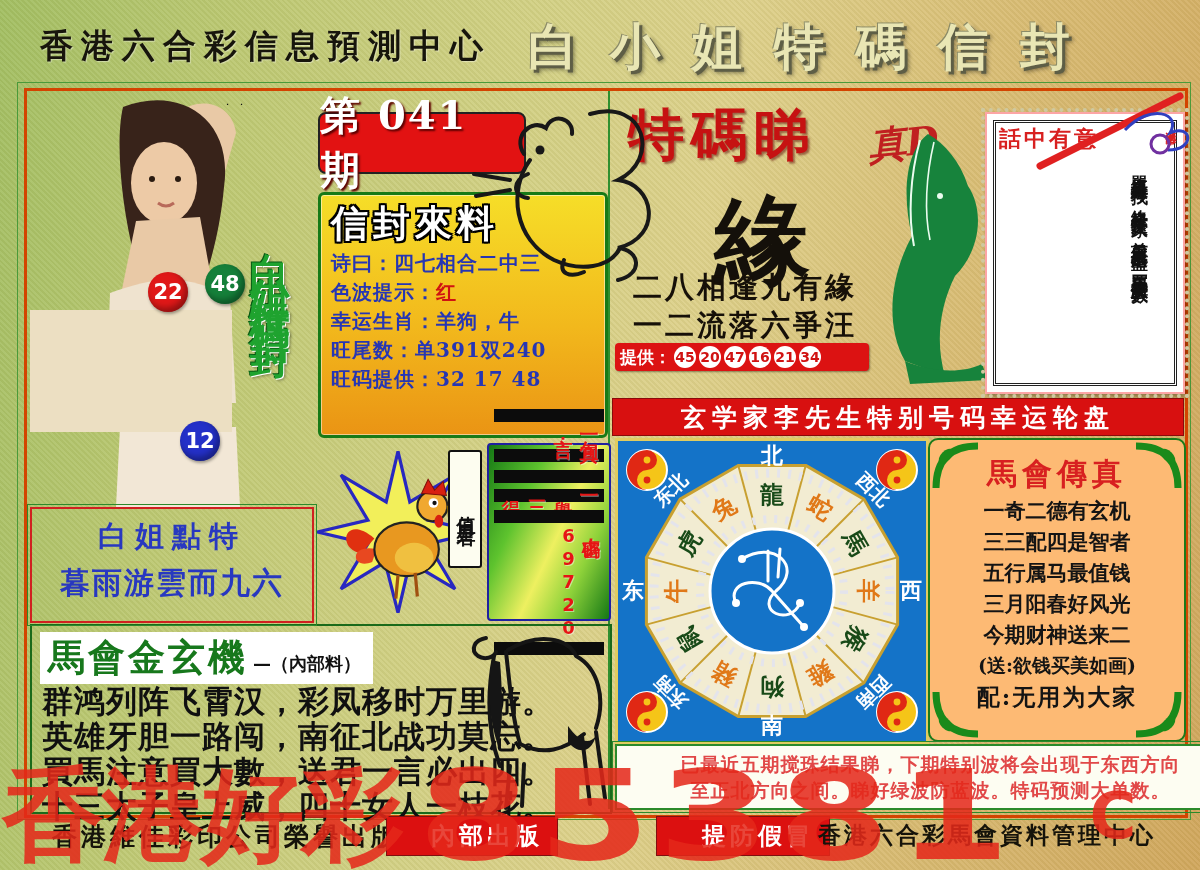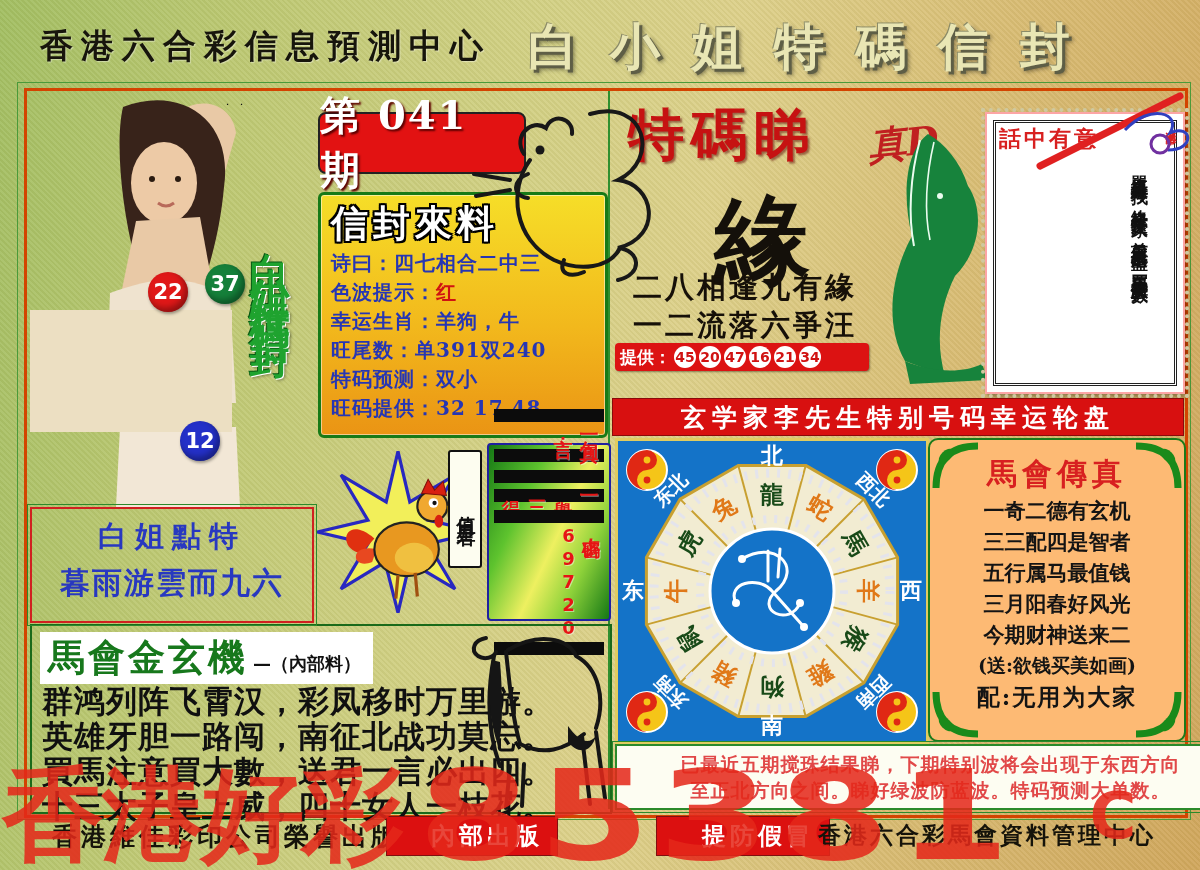--- a/index.html
+++ b/index.html
@@ -161,21 +161,21 @@
     <circle cx="150" cy="88" r="3" fill="#2a1a10"></circle>
     <path d="M130,112 q8,6 16,0" stroke="#b86a5a" stroke-width="3" fill="none"></path>
     <path d="M108,130 L172,126 L188,214 L92,208 Z" fill="#e9c9a6"></path>
     <path d="M82,202 C130,184 162,184 202,206 L208,312 L78,312 Z" fill="#efe3cf"></path>
     <path d="M92,336 L208,336 L212,416 L88,416 Z" fill="#f2e7d6"></path>
   </svg>
 </div>
 <div class="abs dots">．．</div>
 <div class="abs censor"></div>
 <div class="abs ball ball-22">22</div>
-<div class="abs ball ball-37">37</div>
+<div class="abs ball ball-37">48</div>
 <div class="abs ball ball-12">12</div>
 <div class="abs side-text">白小姐特碼信封</div>
 
 <div class="abs diante">
   <div class="l1">白姐點特</div>
   <div class="l2">暮雨游雲而九六</div>
 </div>
 
 <div class="abs issue">第 041 期</div>
 
@@ -190,21 +190,20 @@
   </g>
   <circle cx="72" cy="52" r="4.5" fill="#181818"></circle>
 </svg>
 
 <div class="abs envelope">
   <div class="title">信封來料</div>
   <div class="row"><span>诗曰：</span><span>四七相合二中三</span></div>
   <div class="row"><span>色波提示：</span><span class="val-red">红</span></div>
   <div class="row"><span>幸运生肖：</span><span>羊狗，牛</span></div>
   <div class="row"><span>旺尾数：</span><span>单391双240</span></div>
-  <div class="row"><span>特码预测：</span><span>双小</span></div>
   <div class="row"><span>旺码提供：</span><span>32 17 48</span></div>
 </div>
 
 <div class="abs star-wrap">
   <svg width="172" height="172" viewBox="0 0 160 160">
     <polygon points="80,5 91,52 133,27 108,69 155,80 108,91 133,133 91,108 80,155 68,108 27,133 52,91 5,80 52,69 27,27 69,52" fill="#f2ef5a" stroke="#2828c0" stroke-width="3"></polygon>
     <path d="M58,86 C30,62 22,96 46,100 Z" fill="#e03010"></path>
     <path d="M60,96 C34,90 36,116 56,108 Z" fill="#e84820"></path>
     <ellipse cx="88" cy="96" rx="30" ry="25" fill="#e89820" stroke="#222" stroke-width="2"></ellipse>
     <ellipse cx="95" cy="104" rx="18" ry="14" fill="#f0c040"></ellipse>

